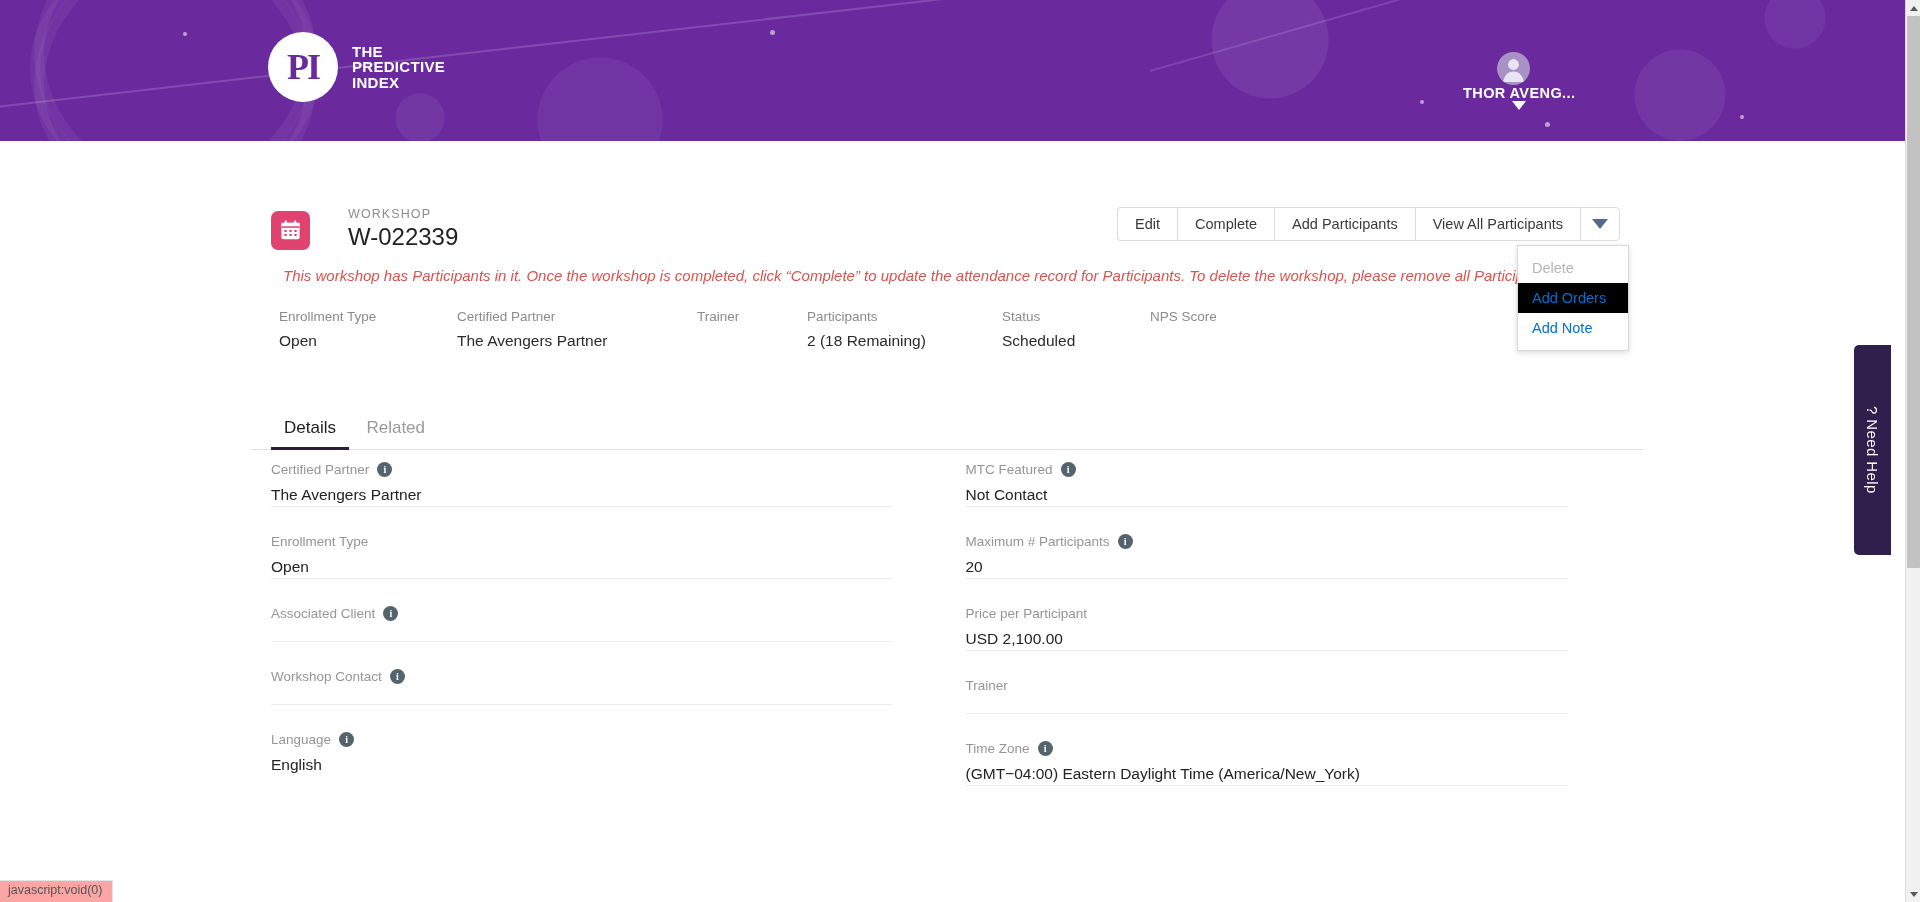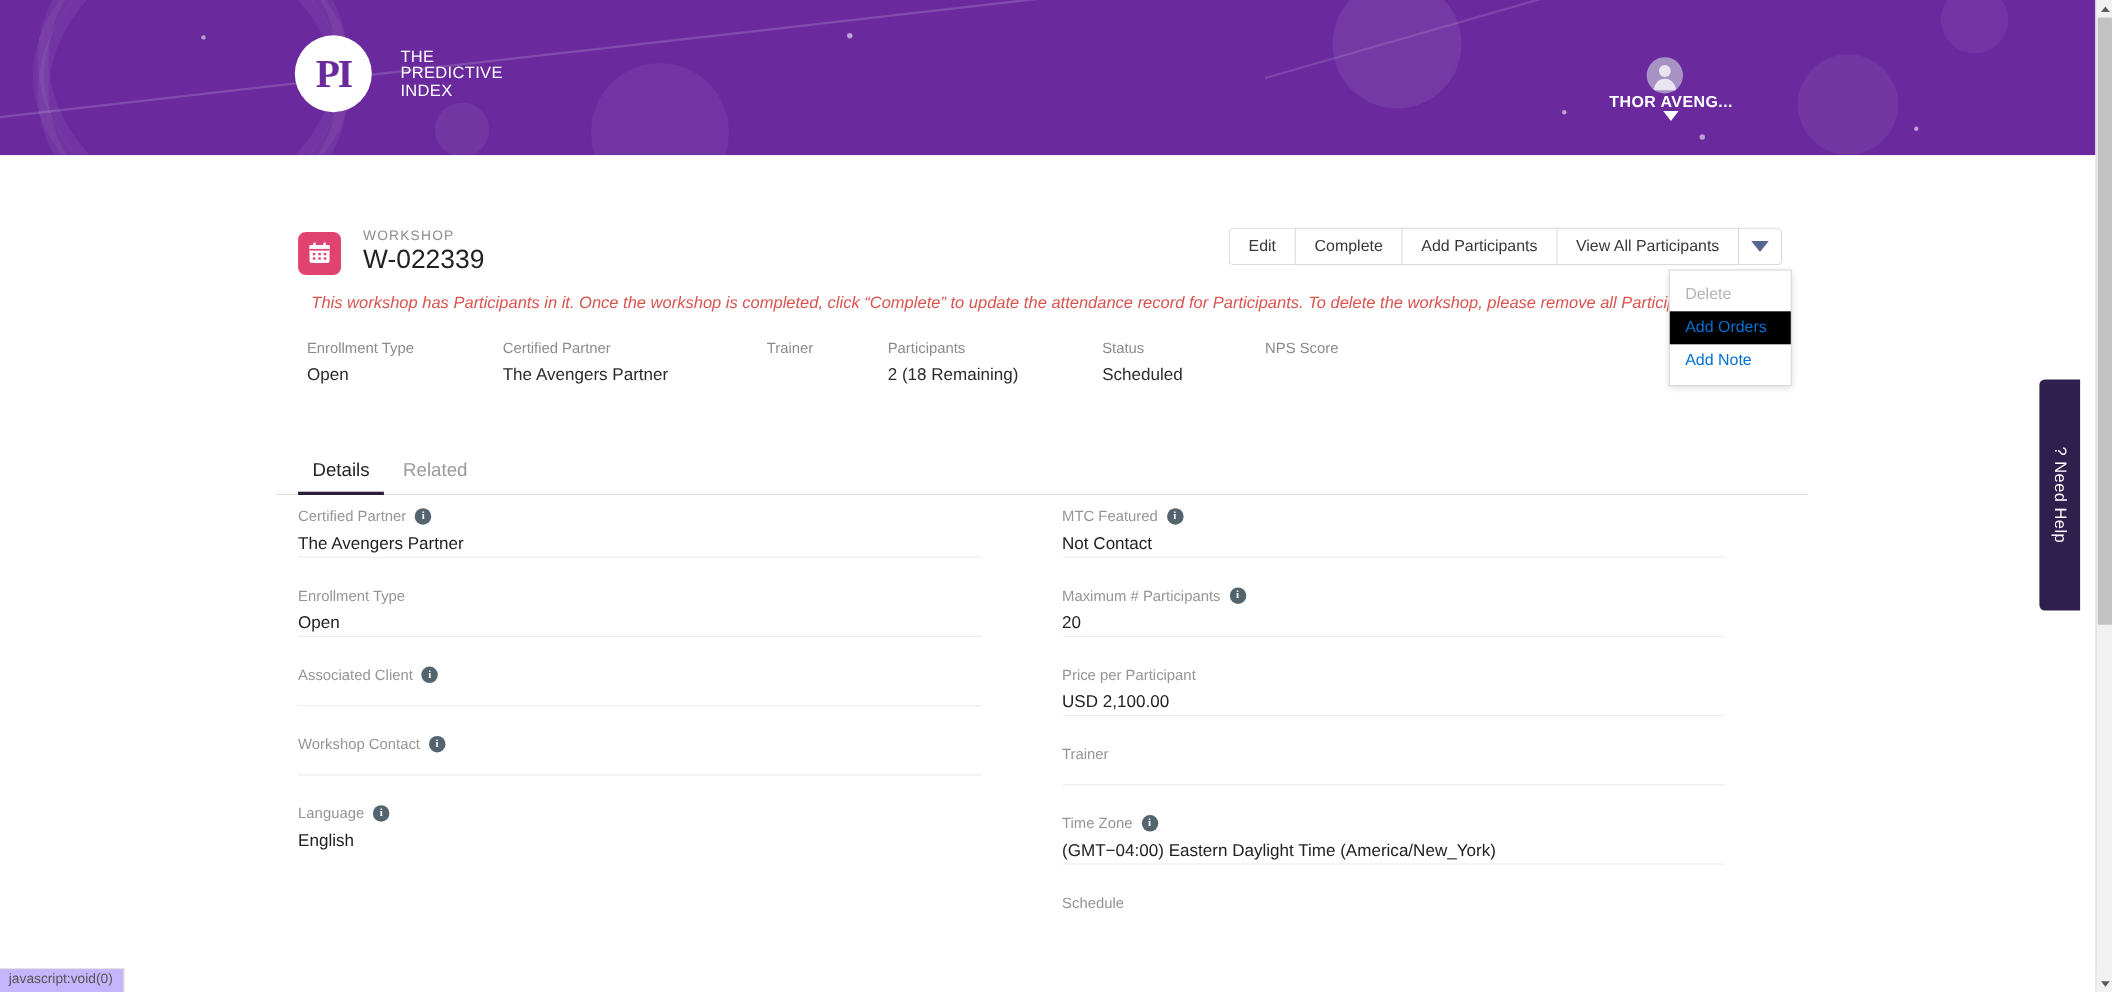--- a/index.html
+++ b/index.html
@@ -56,21 +56,21 @@
 
   
   .logo-wrap { position: absolute; left: 268px; top: 32px; display: flex; align-items: center; }
   .logo-circle {
     width: 70px; height: 70px; border-radius: 50%; background: #ffffff;
     display: flex; align-items: center; justify-content: center;
     color: #6a2a9e; font-family: "Liberation Serif", serif;
     font-weight: bold; font-size: 36px; letter-spacing: -2px;
   }
   .logo-text {
-    margin-left: 26px; color: #ffffff; font-weight: normal; font-size: 15px;
+    margin-left: 14px; color: #ffffff; font-weight: bold; font-size: 15px;
     line-height: 15.5px; letter-spacing: .3px;
   }
 
   
   .search-box {
     position: absolute; left: 464px; top: 42px; width: 810px; height: 50px;
     background: #fdfdfd; display: flex; align-items: stretch;
   }
   .search-input {
     flex: 1; border: none; outline: none; background: transparent;
@@ -118,21 +118,21 @@
 
   .record-card {
     position: absolute; left: 251px; top: 16px; width: 1393px;
     background: #ffffff;
   }
   .record-head { display: flex; align-items: flex-start; padding: 14px 0 0 20px; position: relative; }
   .rec-icon {
     width: 39px; height: 39px; border-radius: 7px; background: #e0436f;
     display: flex; align-items: center; justify-content: center; margin-top: 4px;
   }
-  .rec-titles { margin-left: 20px; }
+  .rec-titles { margin-left: 38px; }
   .rec-kicker { font-size: 12.5px; color: #8d8d8d; letter-spacing: 1.1px; }
   .rec-title { font-size: 24px; color: #222222; margin-top: 2px; font-weight: normal; }
 
   
   .actions { position: absolute; right: 24px; top: 14px; display: flex; }
   .act-btn {
     height: 34px; padding: 0 17px; background: #ffffff;
     border: 1px solid #dddbda; border-right: none;
     font-size: 14.5px; color: #393939; cursor: pointer;
     font-family: "Liberation Sans", sans-serif;
@@ -211,21 +211,21 @@
     cursor: pointer; z-index: 30;
   }
   .need-help span {
     color: #ffffff; font-size: 15px; white-space: nowrap;
     writing-mode: vertical-rl; letter-spacing: .4px;
   }
 
   
   .statusbar {
     position: absolute; left: 0; bottom: 0; height: 22px;
-    background: #c4b5fd; border-top: 1px solid #e3e3e3; border-right: 1px solid #e3e3e3;
+    background: #fca5a5; border-top: 1px solid #e3e3e3; border-right: 1px solid #e3e3e3;
     padding: 2px 10px 0 8px; font-size: 12.5px; color: #555555; z-index: 50;
   }
 
   
   .scrollbar {
     position: absolute; top: 0; right: 0; width: 15px; height: 902px;
     background: #f1f1f1; border-left: 1px solid #dcdcdc; z-index: 60;
   }
   .sb-arrow {
     width: 15px; height: 16px; display: flex; align-items: center; justify-content: center;
@@ -447,26 +447,20 @@
           <div class="field-rule"></div>
         </div>
         <div class="field">
           <div class="field-label">
             <span>Time Zone</span>
             <span class="info-ico">i</span>
           </div>
           <div class="field-value">(GMT−04:00) Eastern Daylight Time (America/New_York)</div>
           <div class="field-rule"></div>
         </div>
-        <div class="field">
-          <div class="field-label">
-            <span>Schedule</span>
-          </div>
-          <div class="field-value"></div>
-        </div>
       </div>
 
     </div>
   </div>
 </div>
 
 <div class="need-help">
   <span>? Need Help</span>
 </div>
 

